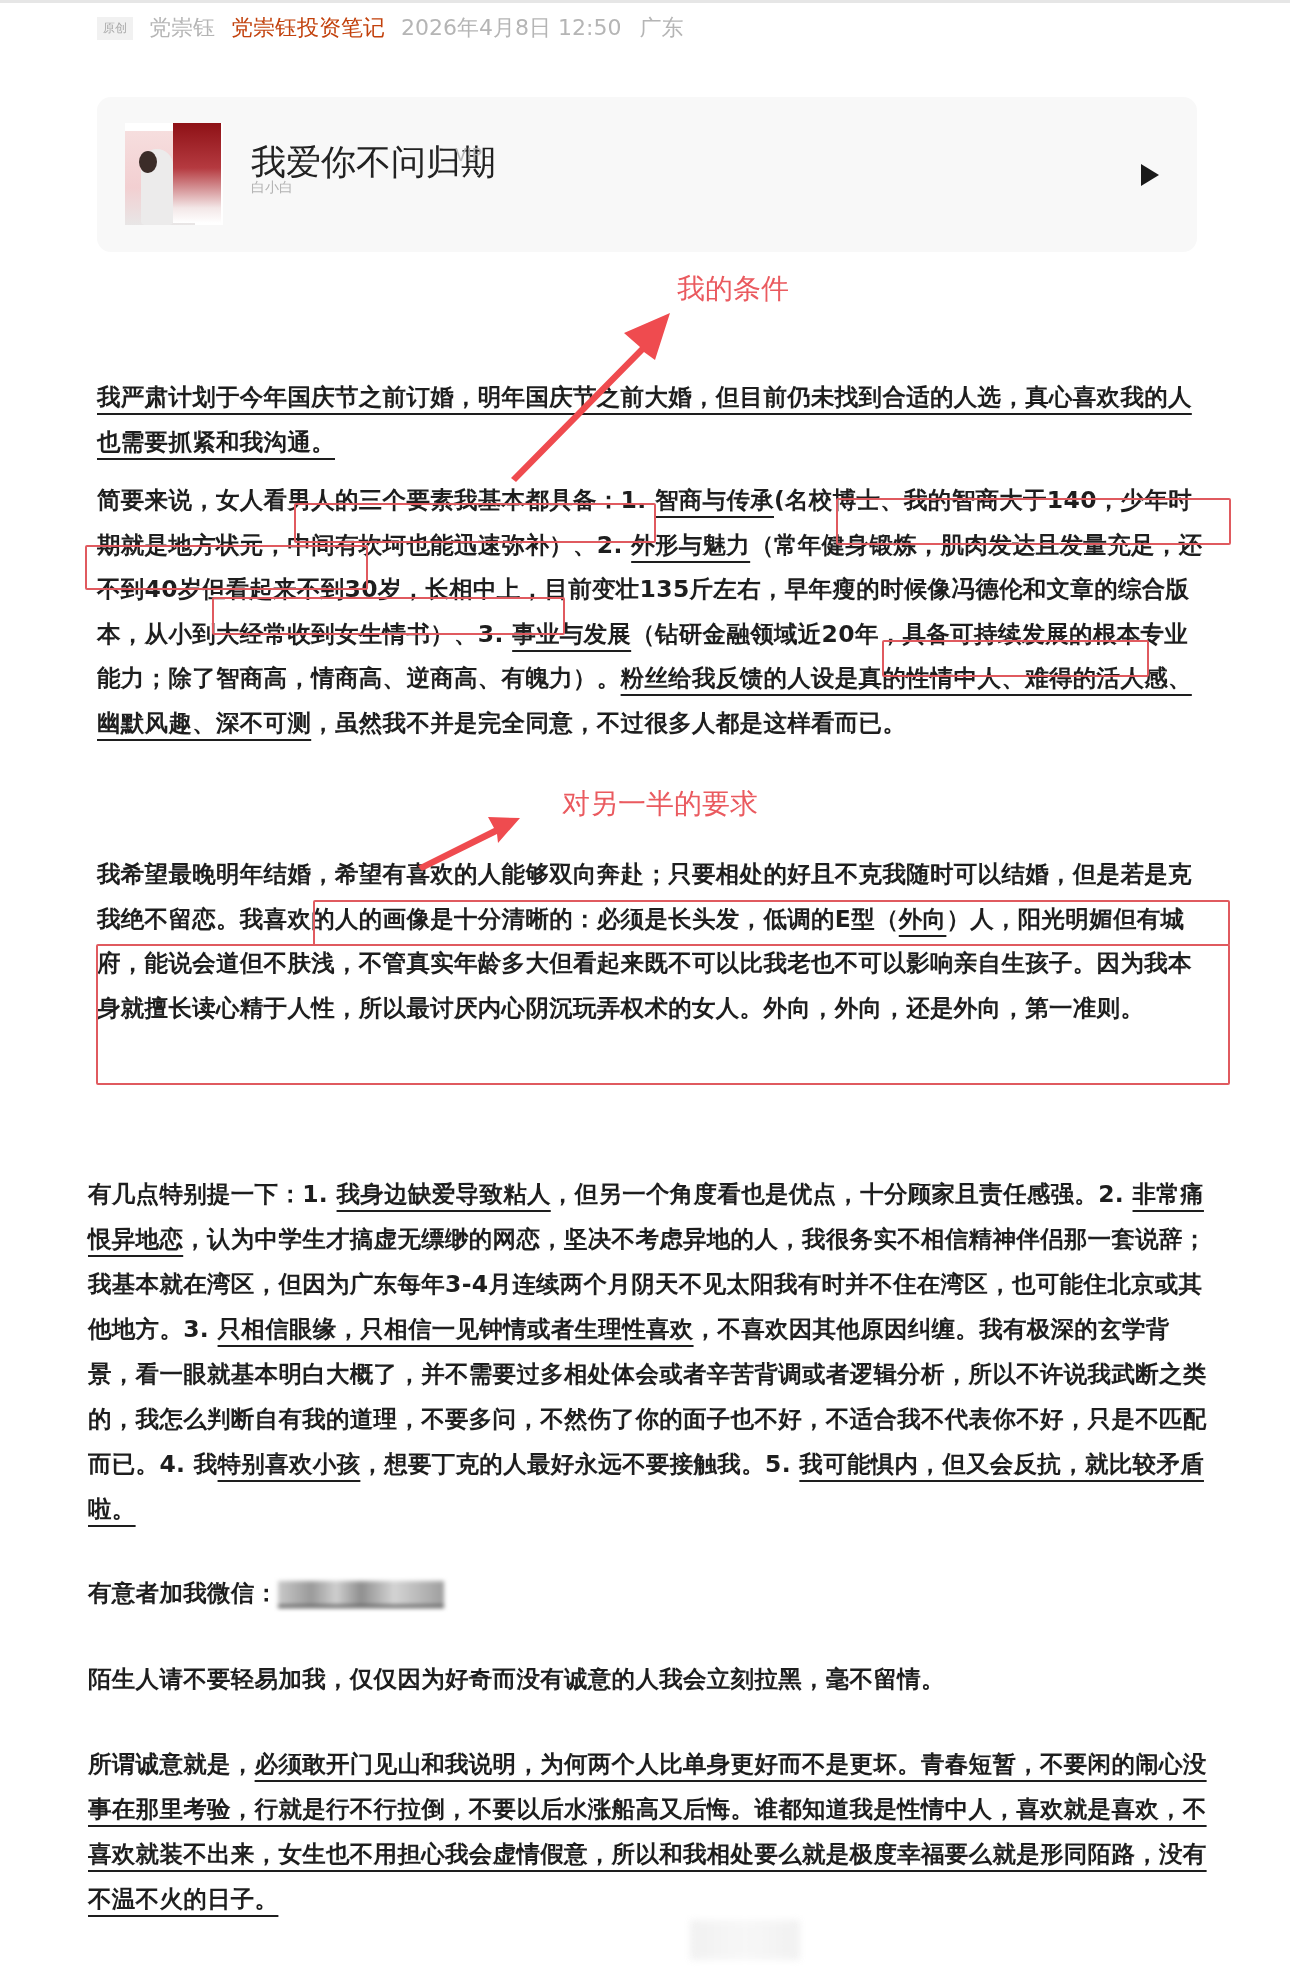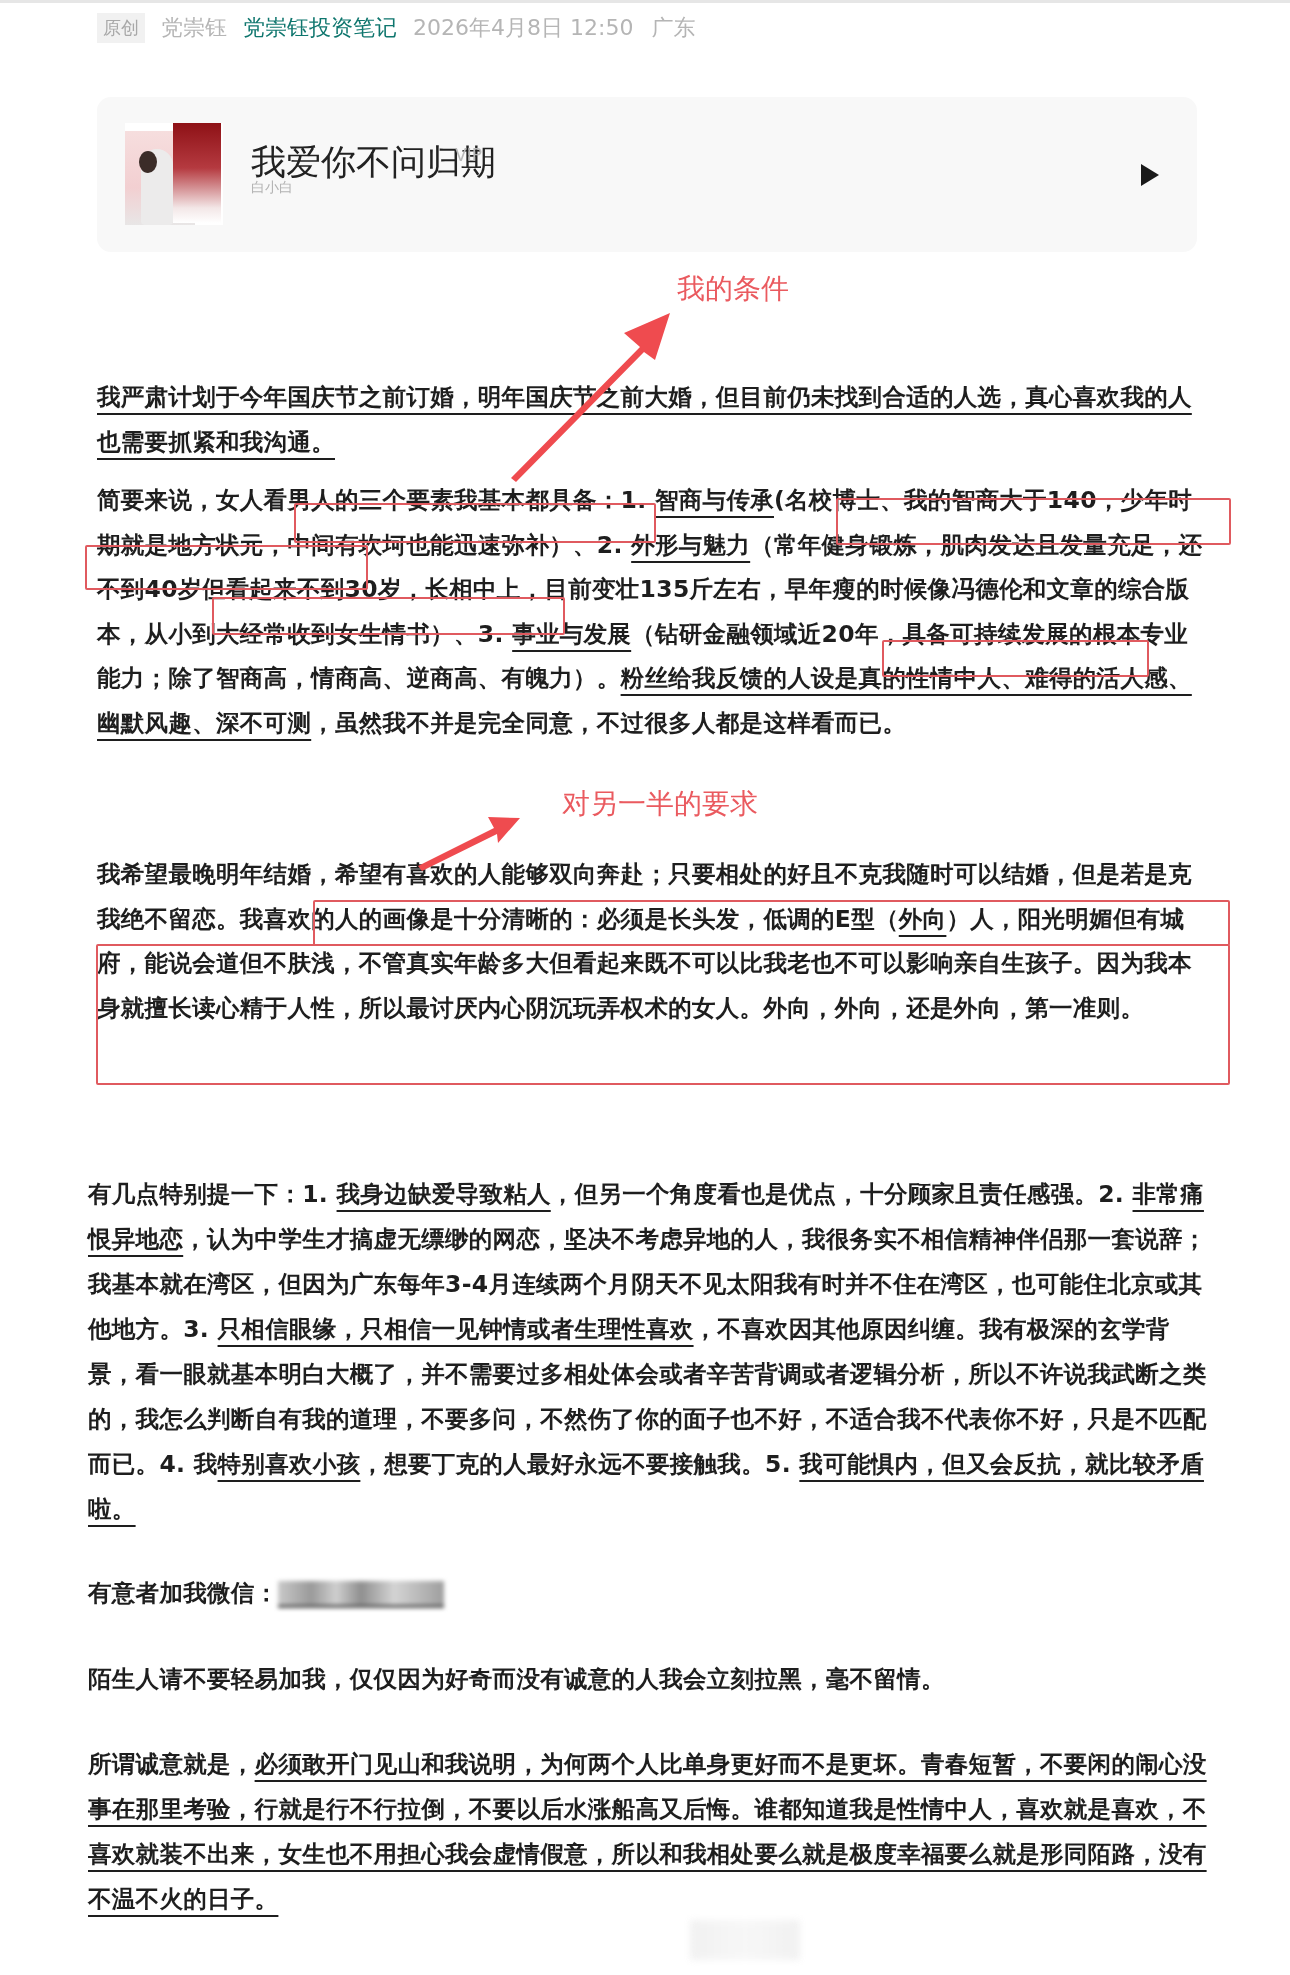--- a/index.html
+++ b/index.html
@@ -1,23 +1,23 @@
 <!DOCTYPE html>
 <html><head>
 <meta charset="utf-8">
 <style>
   html, body { margin:0; padding:0; background:#ffffff; }
   body { width:1290px; height:1975px; position:relative; overflow:hidden;
          font-family:"DejaVu Sans","Liberation Sans",sans-serif; color:#1a1a1a; }
   .topline { position:absolute; left:0; top:0; width:1290px; height:3px; background:#e6e6e6; }
   .meta { position:absolute; left:97px; top:12px; height:32px; display:flex; align-items:center;
           font-size:22px; color:#b5b5b5; white-space:nowrap; }
-  .meta .badge { background:#f1f1f1; color:#a8a8a8; font-size:18px; padding:3px 6px; margin-right:16px; }
+  .meta .badge { background:#f1f1f1; color:#a8a8a8; font-size:12px; padding:3px 6px; margin-right:16px; }
   .meta .author { margin-right:16px; }
-  .meta .account { color:#0f766e; margin-right:16px; }
+  .meta .account { color:#c2410c; margin-right:16px; }
   .meta .date { margin-right:18px; }
 
   .music { position:absolute; left:97px; top:97px; width:1100px; height:155px; background:#f8f8f8;
            border-radius:14px; }
   .cover { position:absolute; left:28px; top:26px; width:98px; height:102px; overflow:hidden; background:#fff; }
   .cover .pink { position:absolute; left:0; top:8px; width:70px; height:94px;
                  background:linear-gradient(180deg,#f6dede 0%,#f2cfd1 60%,#e8e6e6 100%); }
   .cover .red { position:absolute; left:48px; top:0; width:48px; height:100px;
                 background:linear-gradient(180deg,#8e1116 0%,#b53a40 45%,#f3e7e7 85%,#fff 100%); }
   .cover .person { position:absolute; left:16px; top:26px; width:32px; height:76px; background:#ecebeb;

